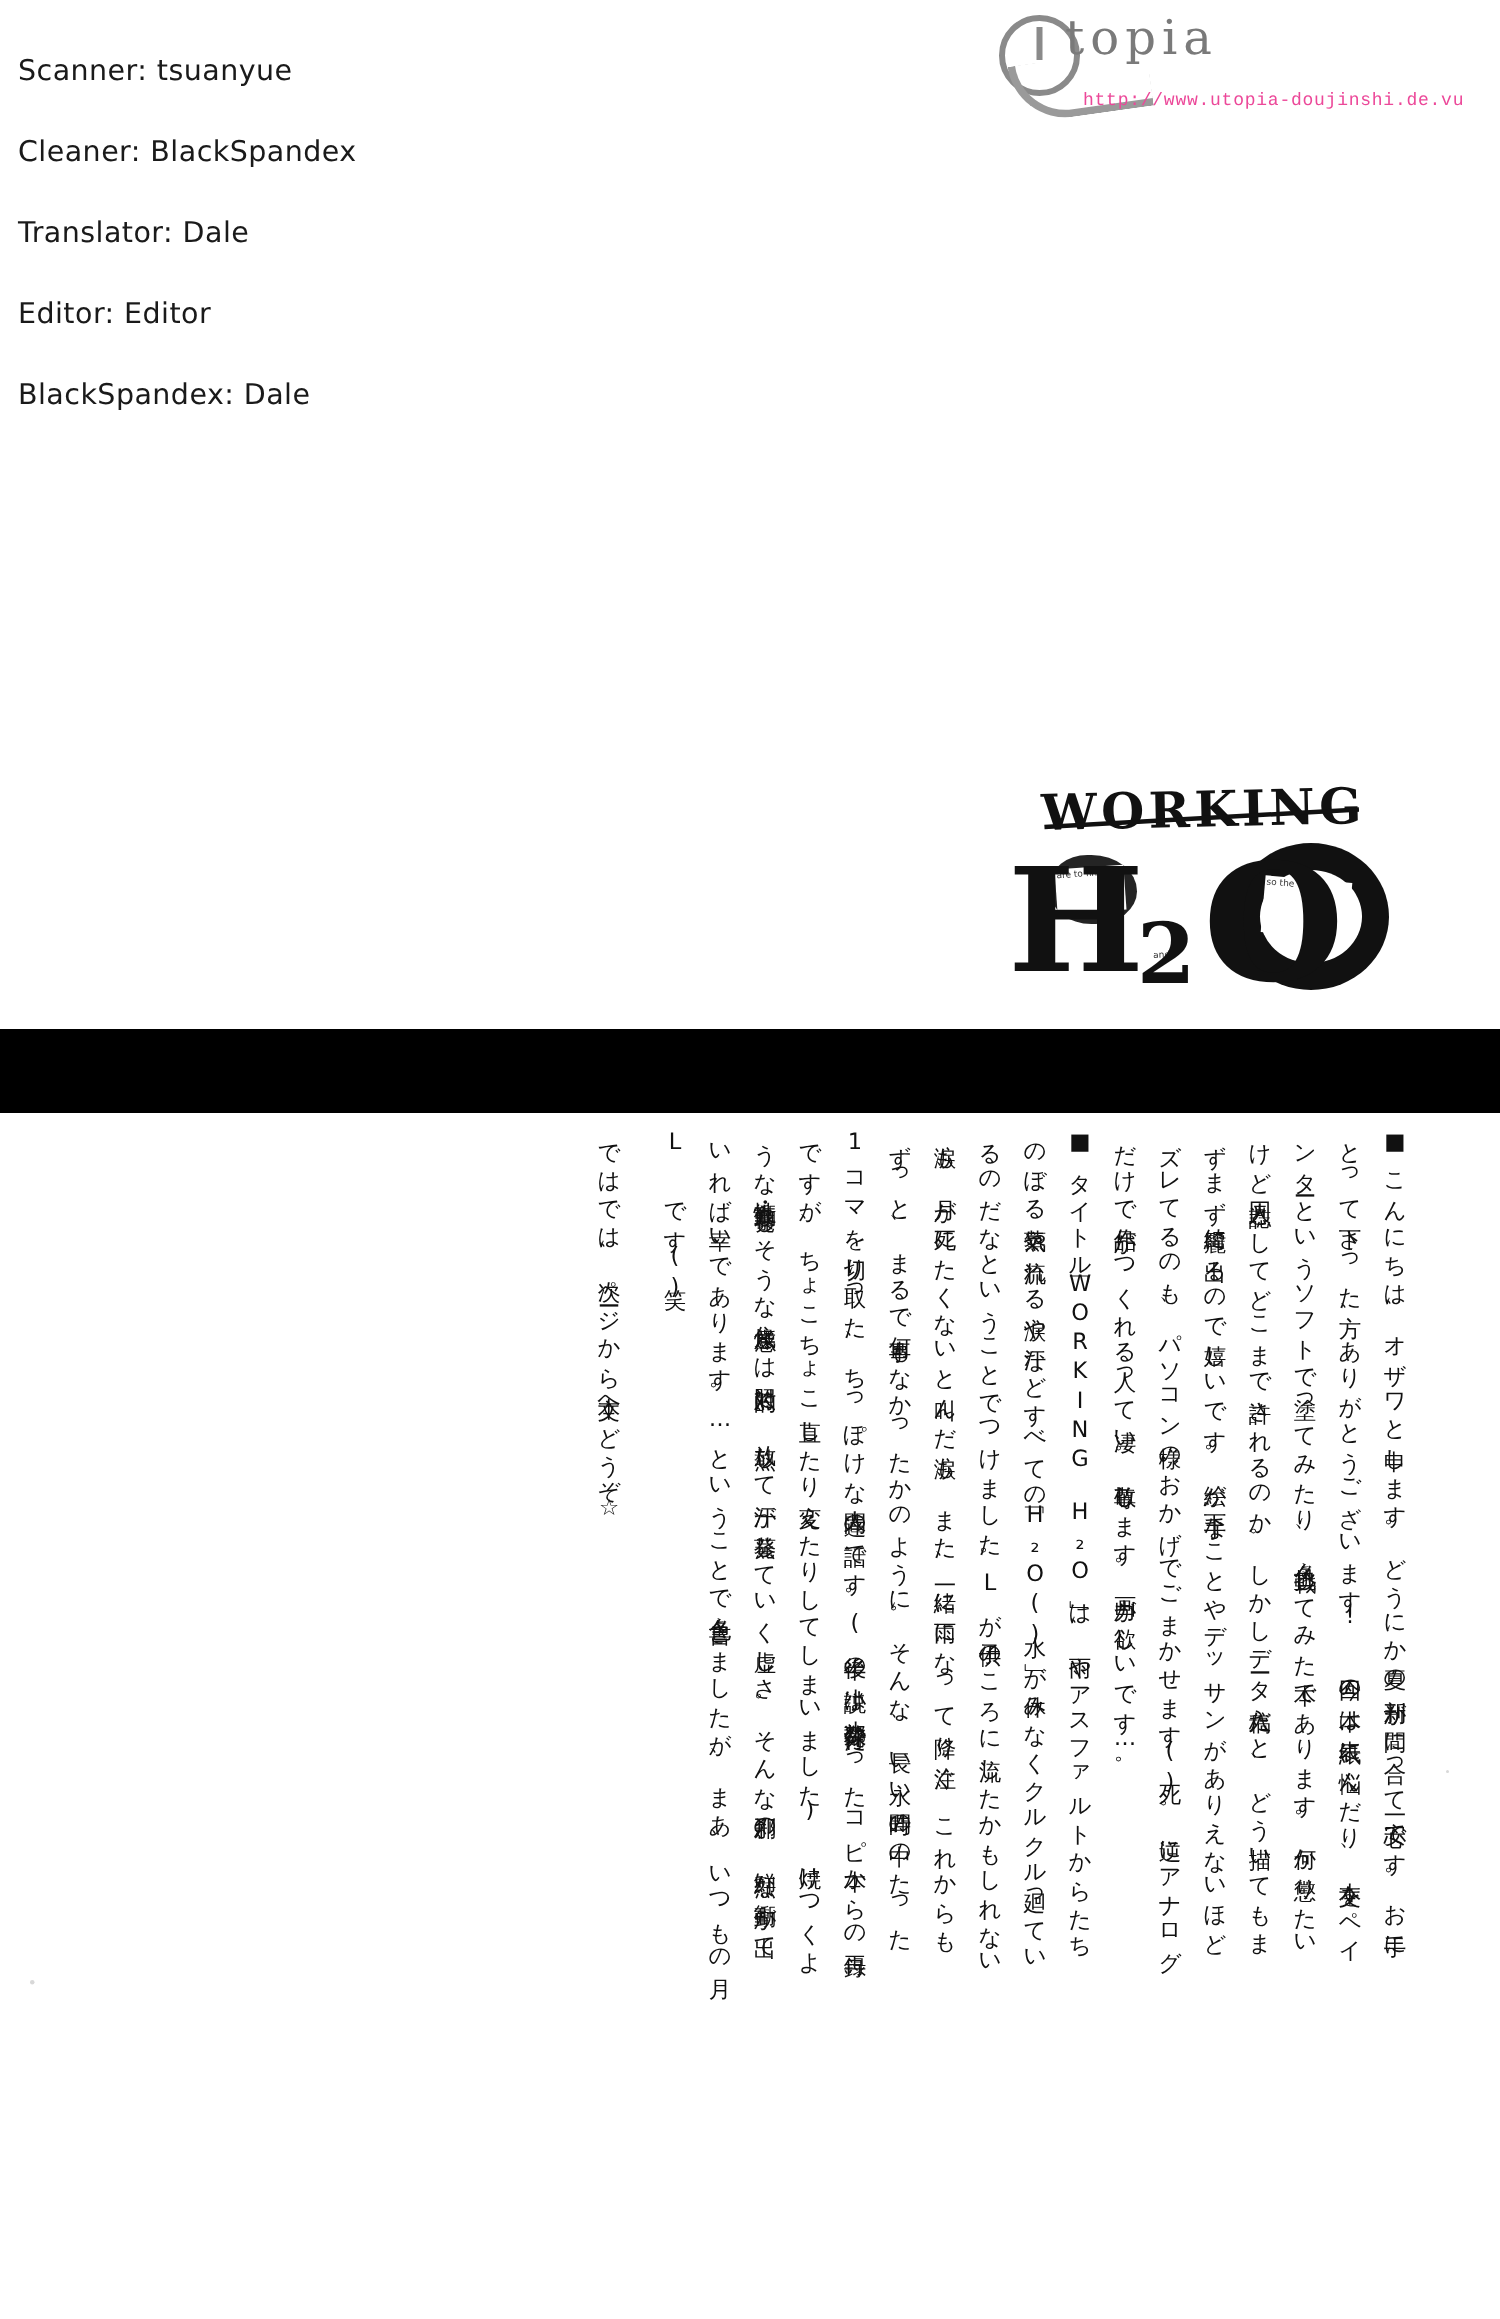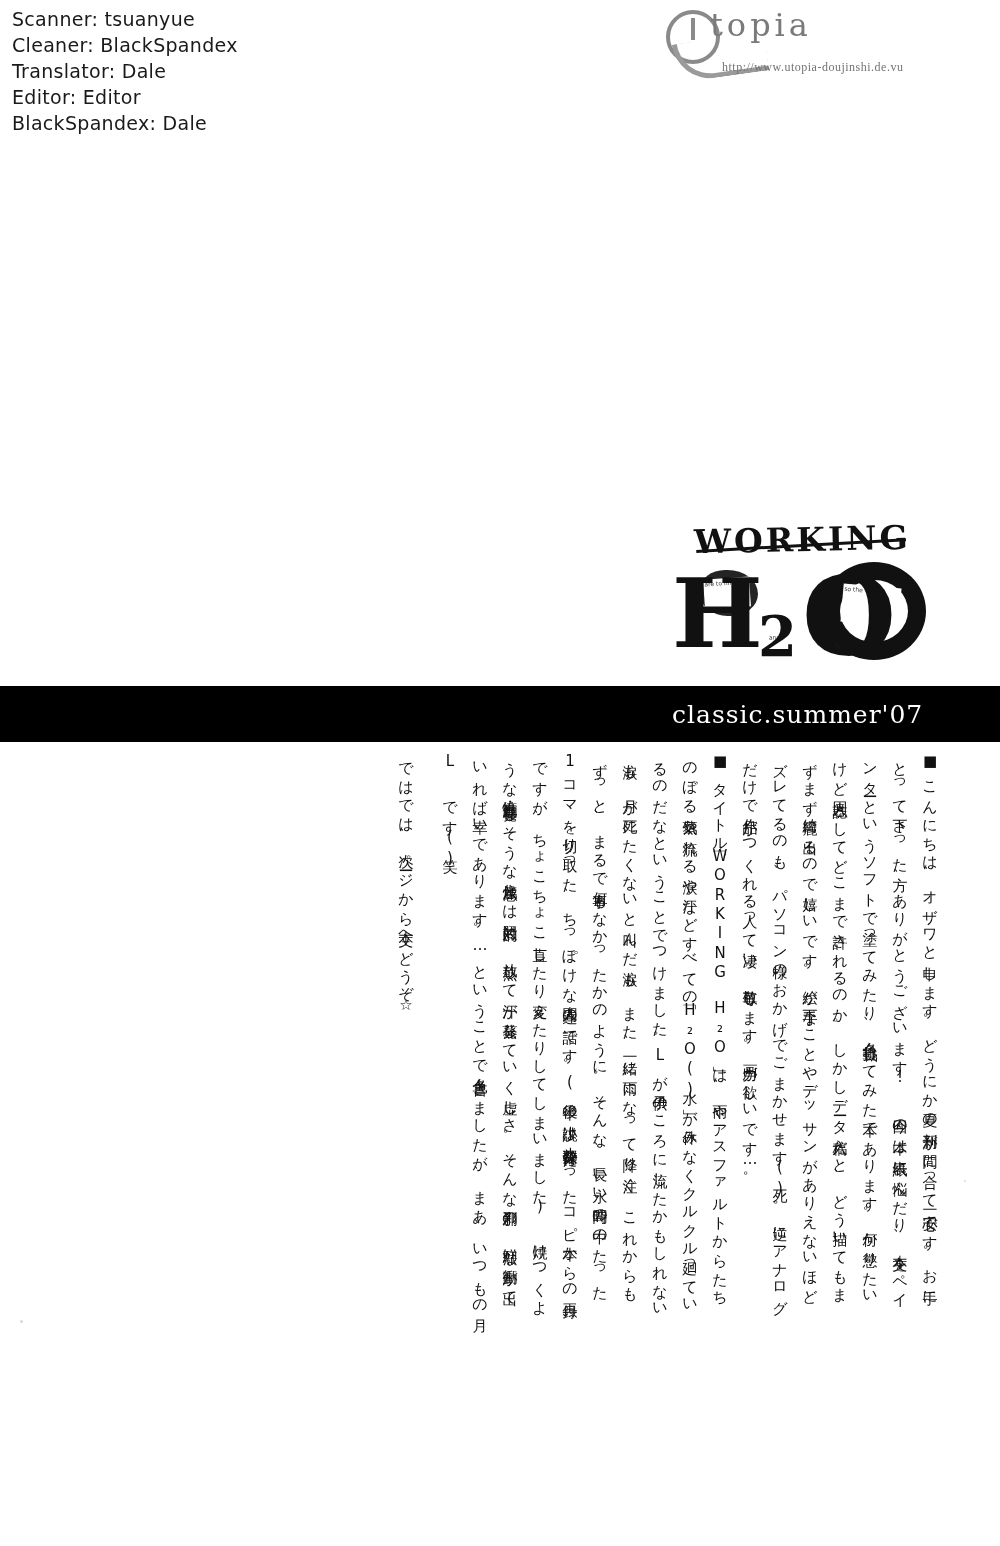--- a/index.html
+++ b/index.html
@@ -22,21 +22,21 @@
   .credits {
     position: absolute;
     top: 6px;
     left: 12px;
     font-family: "DejaVu Sans", sans-serif;
     font-size: 19px;
     line-height: 26px;
     color: #1a1a1a;
     letter-spacing: 0.3px;
   }
-  .credits div { white-space: nowrap; }
+  .credits div { white-space: nowrap; margin-top: 28px; }
 
   
   .logo {
     position: absolute;
     top: 4px;
     right: 14px;
     width: 320px;
     height: 78px;
   }
   .logo-text {
@@ -77,23 +77,23 @@
     height: 34px;
     border-bottom: 5px solid #9a9a9a;
     border-left: 5px solid #9a9a9a;
     border-radius: 0 0 0 60px;
     transform: rotate(-8deg);
   }
   .logo-url {
     position: absolute;
     left: 56px;
     top: 56px;
-    font-family: Liberation Serif, serif;
+    font-family: Liberation Mono, monospace;
     font-size: 12px;
-    color: #737373;
+    color: #ec4899;
     letter-spacing: 0.5px;
   }
 
   
   .title-art {
     position: absolute;
     left: 660px;
     top: 520px;
     width: 290px;
     height: 180px;
@@ -250,21 +250,20 @@
       <div class="blotch-scrap scrap-1">are to find</div>
       <div class="blotch-scrap scrap-2">so the</div>
       <div class="blotch-scrap scrap-3">and</div>
       <div class="letter l-h">H</div>
       <div class="letter l-2">2</div>
       <div class="letter l-o">O</div>
     </div>
   </div>
 
   <div class="black-bar"></div>
-  <div class="subtitle">classic.summer'07</div>
 
   <div class="vtext-wrap">
     <div class="vcol para1">■こんにちは、オザワと申します。どうにか夏の新刊が間に合って一安心です。お手にとって下さった方、ありがとうございます! 今回の本は表紙に悩んだり、本文をペインターというソフトで塗ってみたり、色々挑戦してみた本であります。何か懲りたいけど同人誌としてどこまで許されるのか。しかしデータ入稿だと、どう描いてもまずまず綺麗に出るので嬉しいです。絵が下手なことやデッサンがありえないほどズレてるのも、パソコン様のおかげでごまかせます(死)。逆にアナログだけで作品がつくれる人って凄い。尊敬します。画力が欲しいです…。</div>
     <div class="vcol para2">■タイトル「WORKING　H₂O」は、雨やアスファルトからたちのぼる蒸気や流れる涙や汗などすべての「H₂O(水)」が休みなくクルクル廻っているのだなということでつけました。Lが子供のころに流したかもしれない涙も、月が死にたくないと叫んだ涙も、また、一緒に雨になって降り注ぐ、これからもずっと、まるで何事もなかったかのように。そんな、長い永い時間の中のたった1コマを切り取った、ちっぽけな人間達の話です。(後半の小説は小部数発行だったコピ本からの再録ですが、ちょこちょこ直したり変えたりしてしまいました)　焼けつくような性衝動・暴発しそうな焦燥感とは対照的に、放熱して汗が蒸発していく虚しさ。そんな刹那の、鮮烈な衝動が出ていれば幸いであります。…ということで色々書きましたが、まあ、いつもの月L です(笑)</div>
     <div class="vcol para3">ではでは、次ページから本文へどうぞ☆</div>
   </div>
 
   <div class="speckle" style="left:20px; top:1320px; width:3px; height:3px;"></div>
   <div class="speckle" style="left:964px; top:1180px; width:2px; height:2px;"></div>
 

